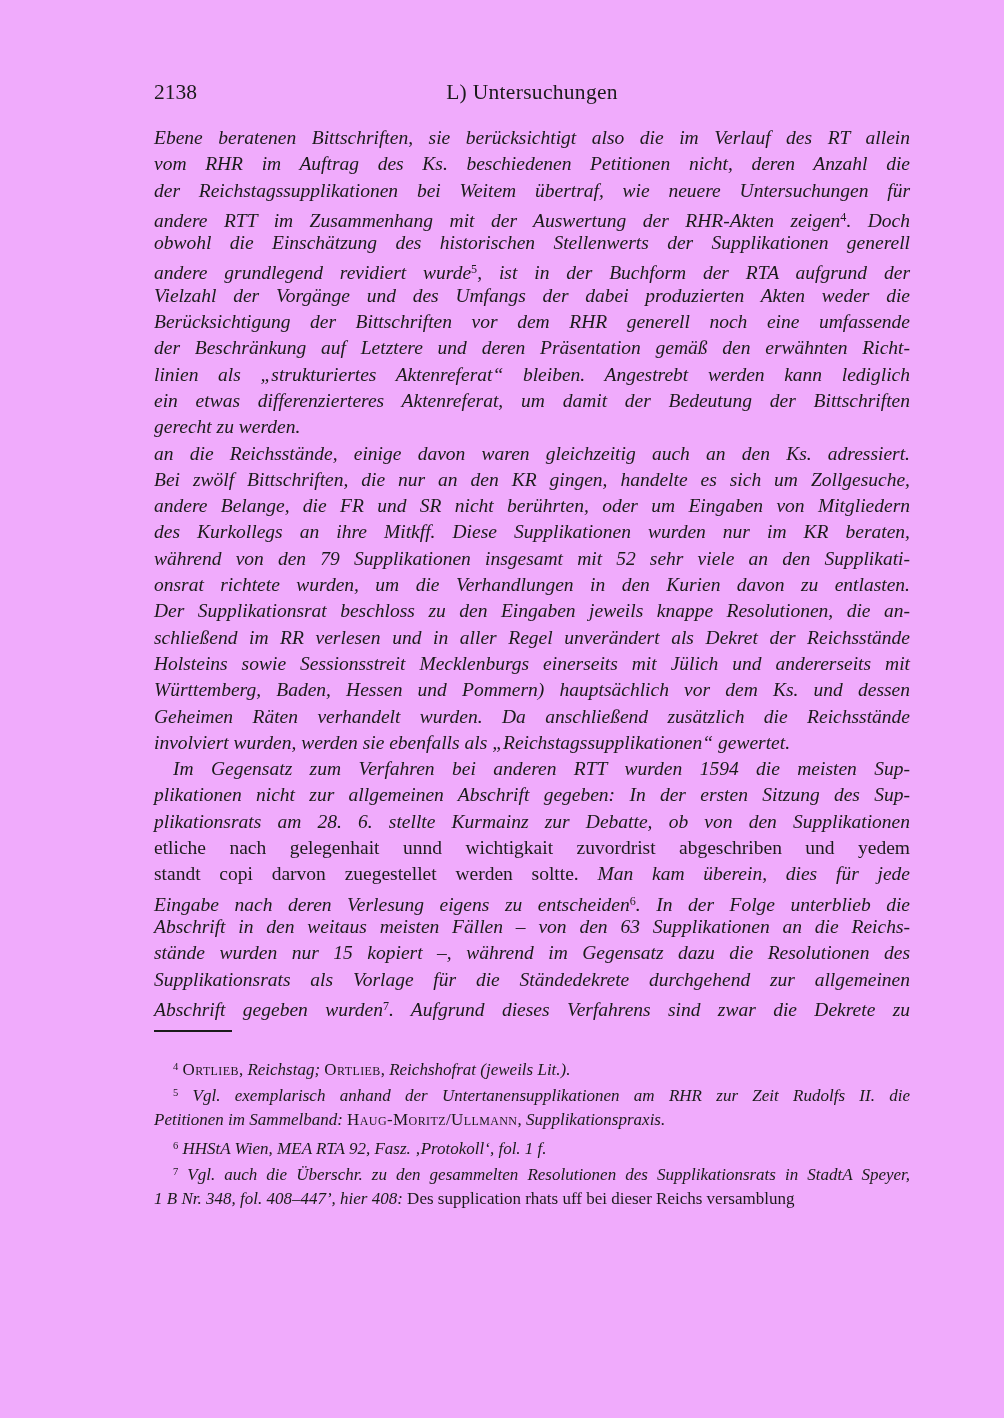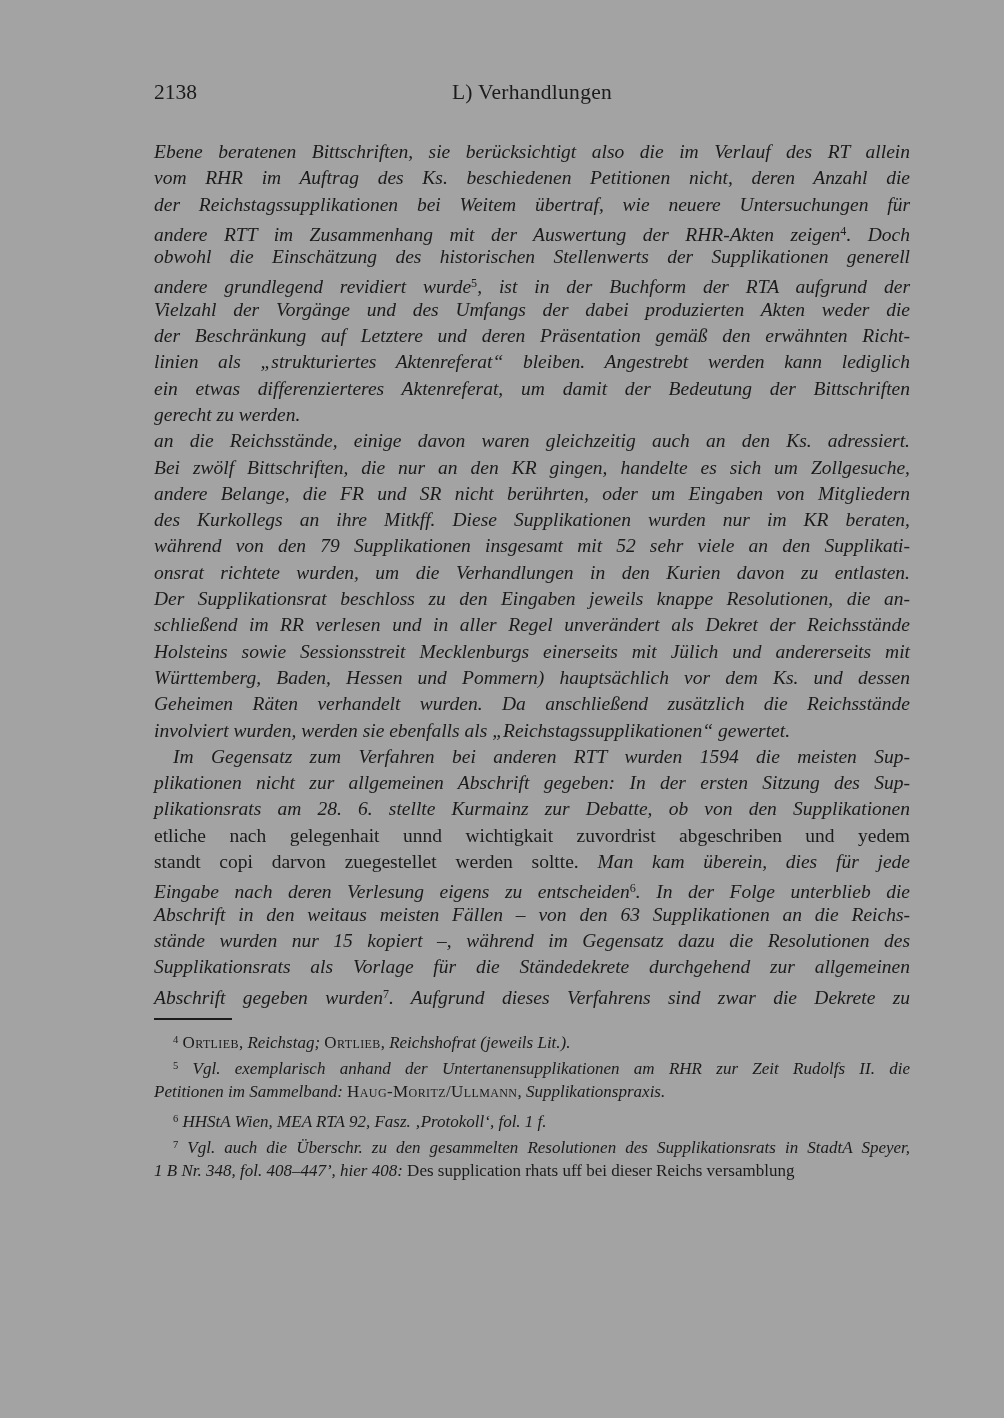--- a/index.html
+++ b/index.html
@@ -1,37 +1,37 @@
 <!DOCTYPE html>
 <html><head>
 <meta charset="utf-8">
 <style>
   html,body{margin:0;padding:0;background:#e8e8e8;}
   .page{
     position:relative;
     width:1004px;height:1418px;
-    background:#a3a3a3;
+    background:#f0abfc;
     margin:0 auto;
     font-family:"Liberation Serif", serif;
     color:#1b1b1b;
     overflow:hidden;
   }
   .content{
     position:absolute;
     left:154px;top:80px;width:756px;
   }
   .pageheader{
     position:relative;
     height:27px;
     font-size:21.5px;
     font-style:normal;
   }
   .pagenum{position:absolute;left:0;top:0;}
   .runtitle{display:block;text-align:center;letter-spacing:0.3px;}
-  .bodytext{margin-top:32px;}
+  .bodytext{margin-top:18px;}
   .tline{
     height:26.3px;
     line-height:26.3px;
     font-size:19.5px;
     text-align:justify;
     text-align-last:justify;
     white-space:nowrap;
     overflow:visible;
   }
   .tline > span{white-space:normal;}
@@ -45,45 +45,46 @@
     font-size:0.62em;
     vertical-align:0.5em;
     letter-spacing:0;
   }
   .fnrule{
     margin-top:11px;
     width:78px;
     border-top:2px solid #1b1b1b;
     height:0;
   }
-  .footnotes{margin-top:7px;}
+  .footnotes{margin-top:22px;}
   .footnotes .tline{font-size:17px;height:26.3px;line-height:26.3px;}
   
   .tline{display:block;}
 </style>
 </head>
 <body>
 
 <div class="page">
   <div class="content">
 
     <div class="pageheader">
       <span class="pagenum">2138</span>
-      <span class="runtitle">L) Verhandlungen</span>
+      <span class="runtitle">L) Untersuchungen</span>
     </div>
 
     <div class="bodytext">
         <div>
           <div class="tline"><span class="s-i">Ebene beratenen Bittschriften, sie berücksichtigt also die im Verlauf des RT allein</span></div>
           <div class="tline"><span class="s-i">vom RHR im Auftrag des Ks. beschiedenen Petitionen nicht, deren Anzahl die</span></div>
           <div class="tline"><span class="s-i">der Reichstagssupplikationen bei Weitem übertraf, wie neuere Untersuchungen für</span></div>
           <div class="tline"><span class="s-i">andere RTT im Zusammenhang mit der Auswertung der RHR-Akten zeigen</span><span class="s-sup">4</span><span class="s-i">. Doch</span></div>
           <div class="tline"><span class="s-i">obwohl die Einschätzung des historischen Stellenwerts der Supplikationen generell</span></div>
           <div class="tline"><span class="s-i">andere grundlegend revidiert wurde</span><span class="s-sup">5</span><span class="s-i">, ist in der Buchform der RTA aufgrund der</span></div>
           <div class="tline"><span class="s-i">Vielzahl der Vorgänge und des Umfangs der dabei produzierten Akten weder die</span></div>
+          <div class="tline"><span class="s-i">Berücksichtigung der Bittschriften vor dem RHR generell noch eine umfassende</span></div>
           <div class="tline"><span class="s-i">der Beschränkung auf Letztere und deren Präsentation gemäß den erwähnten Richt-</span></div>
           <div class="tline"><span class="s-i">linien als „strukturiertes Aktenreferat“ bleiben. Angestrebt werden kann lediglich</span></div>
           <div class="tline"><span class="s-i">ein etwas differenzierteres Aktenreferat, um damit der Bedeutung der Bittschriften</span></div>
           <div class="tline noj"><span class="s-i">gerecht zu werden.</span></div>
         </div>
         <div>
           <div class="tline"><span class="s-i">an die Reichsstände, einige davon waren gleichzeitig auch an den Ks. adressiert.</span></div>
           <div class="tline"><span class="s-i">Bei zwölf Bittschriften, die nur an den KR gingen, handelte es sich um Zollgesuche,</span></div>
           <div class="tline"><span class="s-i">andere Belange, die FR und SR nicht berührten, oder um Eingaben von Mitgliedern</span></div>
           <div class="tline"><span class="s-i">des Kurkollegs an ihre Mitkff. Diese Supplikationen wurden nur im KR beraten,</span></div>

